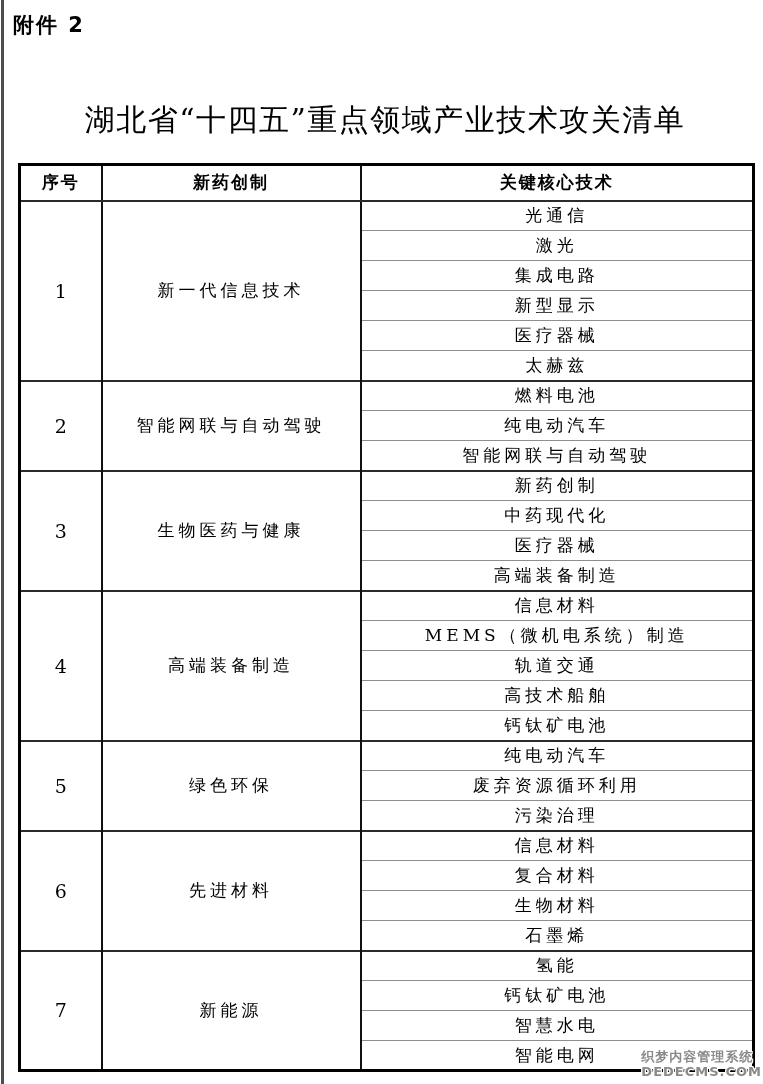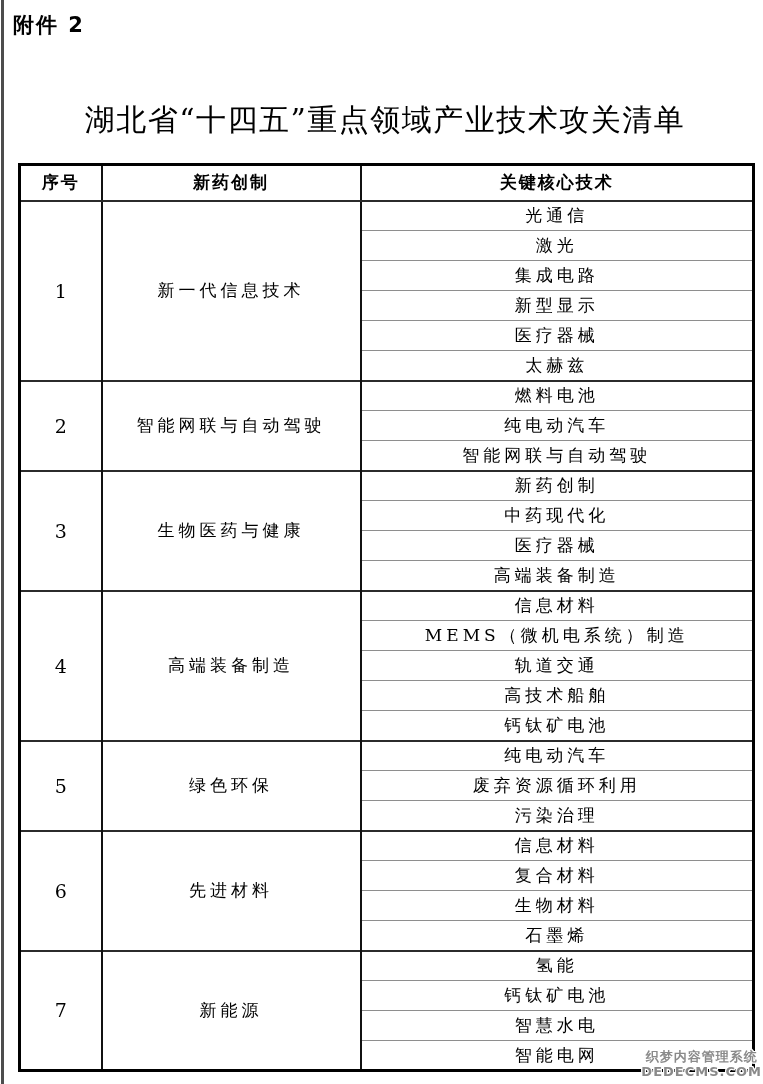--- a/index.html
+++ b/index.html
@@ -74,21 +74,21 @@
     border-left: 2px solid #111;
   }
   tbody td.cell-no { border-left: none; font-size: 19px; letter-spacing: 0; }
   tbody td.cell-tech { border-top: 1px solid #8e8e8e; }
   tbody tr.group-start td.cell-tech,
   tbody tr.group-start td.cell-no,
   tbody tr.group-start td.cell-chain { border-top: 2px solid #2b2b2b; }
   .watermark {
     position: absolute;
     right: 1px; bottom: 5px;
-    text-align: center;
+    text-align: left;
     font-family: "DejaVu Sans", "Liberation Sans", sans-serif;
     font-weight: bold;
     font-size: 13px;
     line-height: 15px;
     letter-spacing: 1px;
     color: #8a8a8a;
     text-shadow:
       -1px -1px 0 #ffffff, 1px -1px 0 #ffffff,
       -1px  1px 0 #ffffff, 1px  1px 0 #ffffff,
        0   -1px 0 #ffffff, 0    1px 0 #ffffff,

